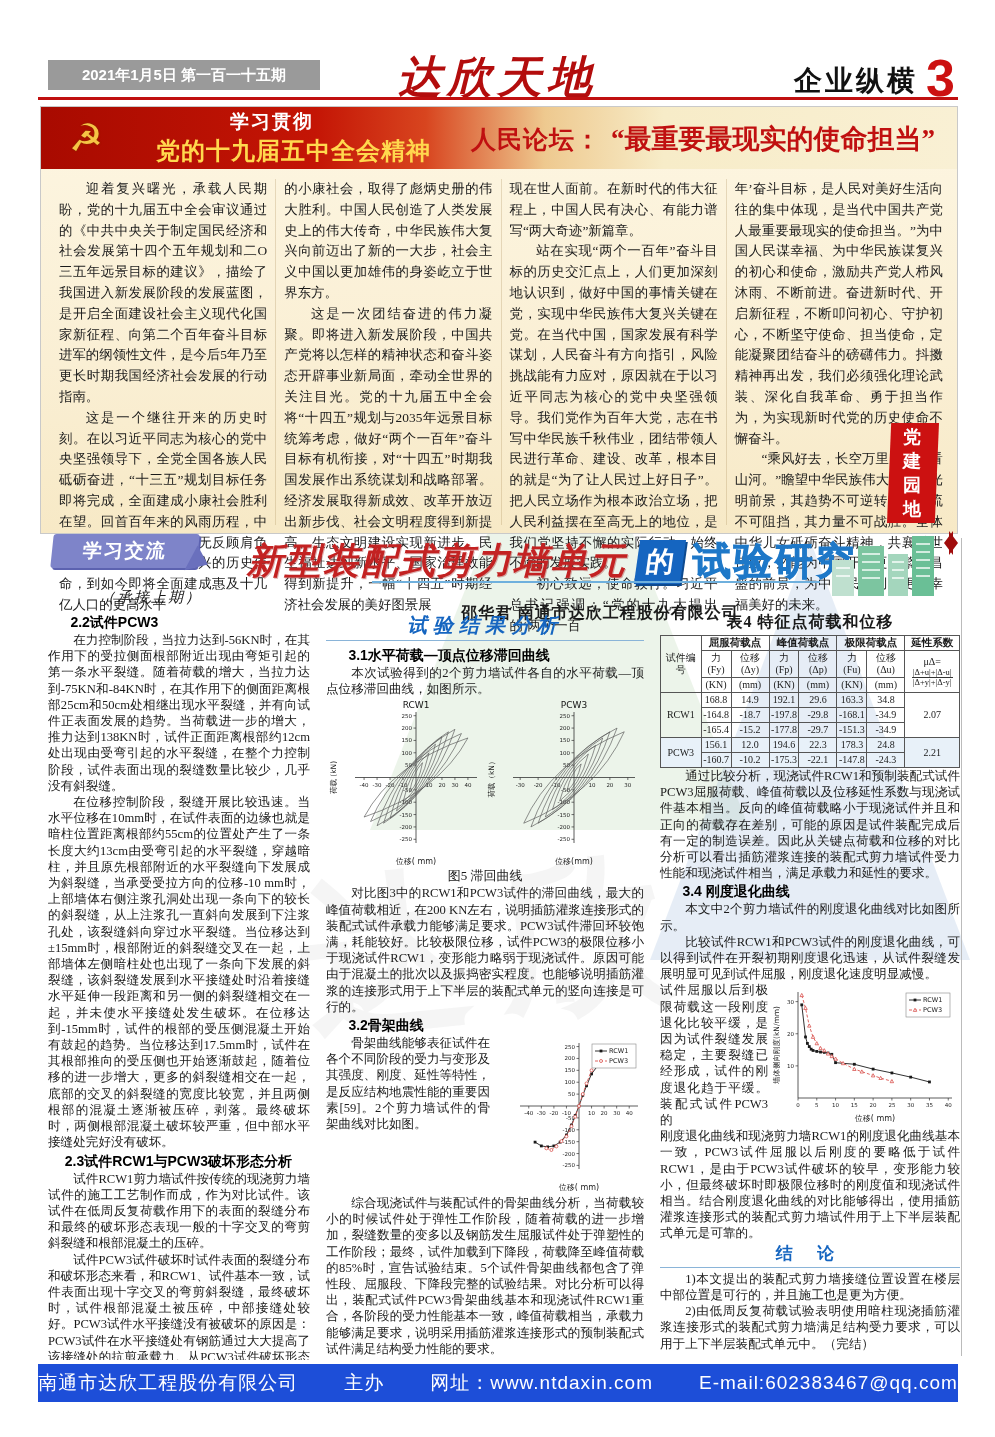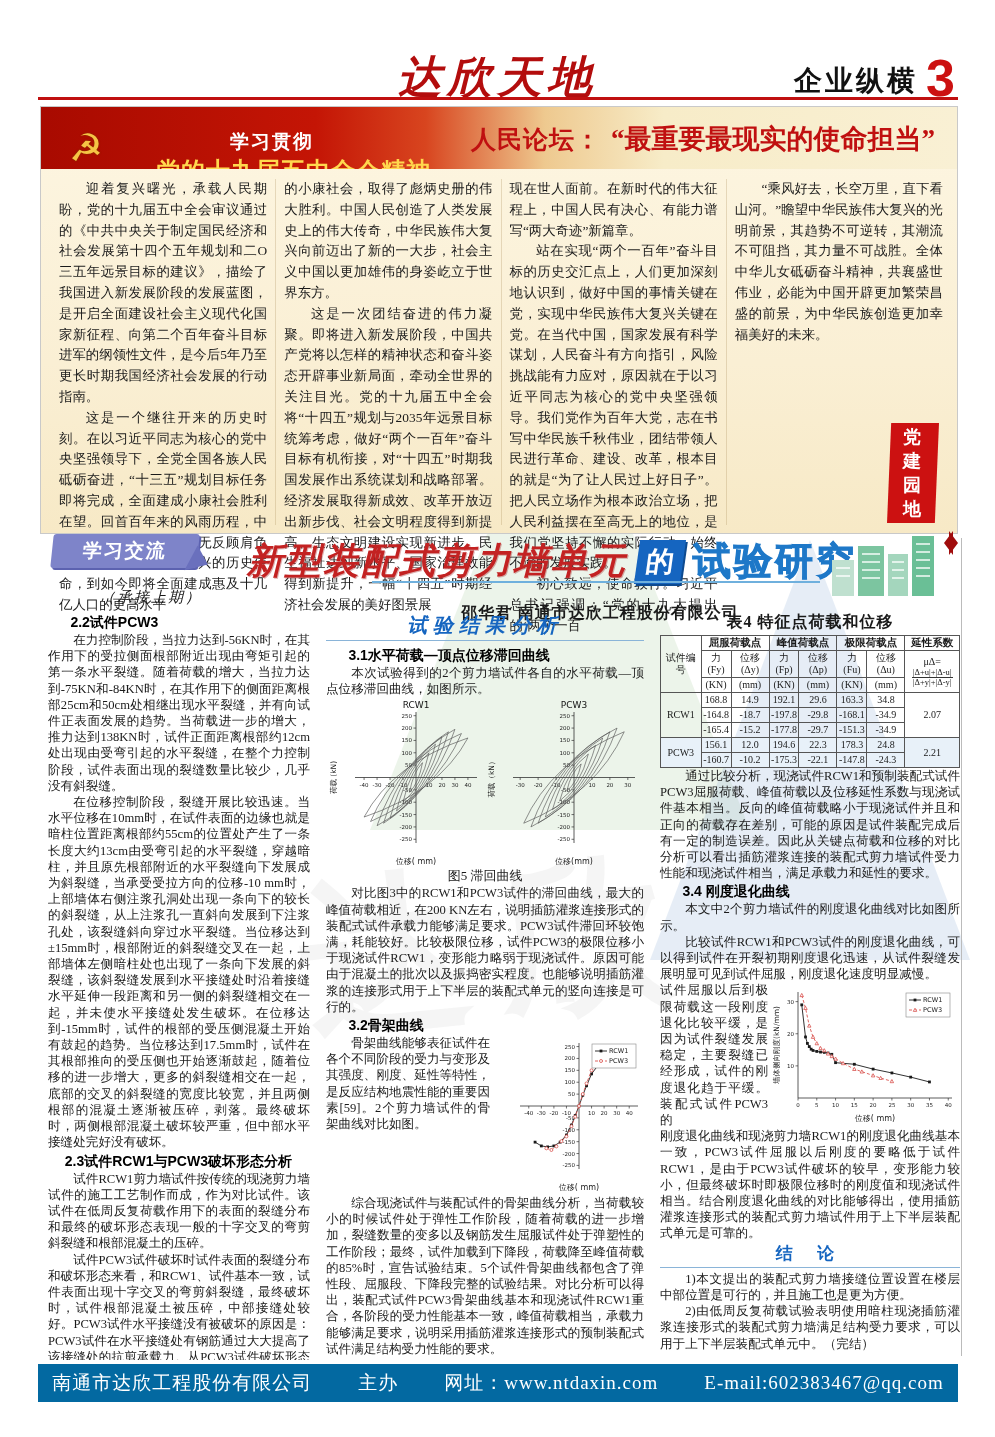--- a/index.html
+++ b/index.html
@@ -28,21 +28,21 @@
   .hdr-pagenum { font-size:52px; font-weight:bold; color:#cc1111; line-height:1; font-family:"Liberation Sans",sans-serif; }
   .hdr-rule { position:absolute; left:38px; top:97px; width:920px; height:3px; background:#c01010; }
 
   
   .forum-box { position:absolute; left:40px; top:106px; width:918px; height:428px;
     border:1px solid #c9c9c9; background:linear-gradient(180deg,#fdf6e2 0%,#faefd4 60%,#f7e9c6 100%); }
   .banner { position:relative; height:62px; width:100%;
     background:linear-gradient(90deg,#a80a00 0%,#c41505 30%,#d8451f 42%,#eec98f 55%,#f7ecc8 68%,#f9f0d4 100%); overflow:hidden; }
   .banner-left { position:absolute; left:28px; top:2px; display:flex; align-items:center; gap:10px; }
   .emblem { font-size:38px; color:#f6c445; text-shadow:0 0 2px #7a3b00; line-height:58px; }
-  .banner-l1 { color:#fff; font-weight:bold; font-size:19px; letter-spacing:2px; text-align:center;margin-top:20px; }
+  .banner-l1 { color:#fff; font-weight:bold; font-size:19px; letter-spacing:2px; text-align:center; }
   .banner-l2 { color:#ffd84e; font-weight:bold; font-size:24px; letter-spacing:1px;margin-left:43px; }
   .banner-right { position:absolute; left:430px; top:14px; display:flex; align-items:baseline; gap:10px; }
   .banner-forum { color:#c01010; font-weight:bold; font-size:25px; letter-spacing:1px; }
   .banner-quote { color:#c01010; font-weight:bold; font-size:27px; letter-spacing:0; }
 
   .forum-cols { position:absolute; left:0; top:62px; bottom:0; width:100%;
     display:flex; padding:10px 6px 8px 10px; }
   .fcol { flex:1; padding:0 8px; font-size:13.4px; line-height:20.8px; text-align:justify; }
   .fcol + .fcol { border-left:1px solid rgba(170,140,90,0.28); }
   .fcol p { text-indent:2em; }
@@ -111,35 +111,36 @@
   table.t4 .pcwrow { background:#e8f1f9; }
   .frac { display:inline-block; vertical-align:middle; font-size:8.5px; line-height:9px; }
   .frac .num { display:block; border-bottom:1px solid #333; padding:0 1px; }
   .frac .den { display:block; padding:0 1px; }
 
   .concl-title { color:#1565c0; font-weight:bold; font-size:17px; text-align:center;
     letter-spacing:10px; line-height:24px; font-family:"Liberation Sans",sans-serif; }
   .concl-rule { height:1px; background:#8ab4d8; margin:1px 0 3px 0; }
 
   
-  .footer { position:absolute; left:38px; top:1364px; width:920px; height:38px; background:#0369a1;
-    color:#fff; font-family:Liberation Serif, serif; font-size:19px;
+  .footer { position:absolute; left:38px; top:1364px; width:920px; height:38px; background:#1d4ed8;
+    color:#fff; font-family:Liberation Sans, sans-serif; font-size:19px;
     display:flex; align-items:center; justify-content:center; gap:46px; letter-spacing:1px; }
 
   svg text { font-family:"DejaVu Sans",sans-serif; }
 </style>
 </head>
 <body>
 
 <div class="page">
 
   <div class="wm-tri-green"></div>
   <div class="wm-tri-blue"></div>
   <div class="wm-text">达欣</div>
 
+  <div class="hdr-datebox">2021年1月5日  第一百一十五期</div>
   <div class="hdr-masthead">达欣天地</div>
   <div class="hdr-right">
     <span class="hdr-section">企业纵横</span>
     <span class="hdr-pagenum">3</span>
   </div>
   <div class="hdr-rule"></div>
 
   <div class="forum-box">
     <div class="banner">
       <div class="banner-left">
@@ -163,20 +164,21 @@
       <div class="fcol">
         <p class="noind">的小康社会，取得了彪炳史册的伟大胜利。中国人民创造了人类发展史上的伟大传奇，中华民族伟大复兴向前迈出了新的一大步，社会主义中国以更加雄伟的身姿屹立于世界东方。</p>
         <p>这是一次团结奋进的伟力凝聚。即将进入新发展阶段，中国共产党将以怎样的精神状态和奋斗姿态开辟事业新局面，牵动全世界的关注目光。党的十九届五中全会将“十四五”规划与2035年远景目标统筹考虑，做好“两个一百年”奋斗目标有机衔接，对“十四五”时期我国发展作出系统谋划和战略部署。经济发展取得新成效、改革开放迈出新步伐、社会文明程度得到新提高、生态文明建设实现新进步、民生福祉达到新水平、国家治理效能得到新提升，一幅“十四五”时期经济社会发展的美好图景展</p>
       </div>
       <div class="fcol">
         <p class="noind">现在世人面前。在新时代的伟大征程上，中国人民有决心、有能力谱写“两大奇迹”新篇章。</p>
         <p>站在实现“两个一百年”奋斗目标的历史交汇点上，人们更加深刻地认识到，做好中国的事情关键在党，实现中华民族伟大复兴关键在党。在当代中国，国家发展有科学谋划，人民奋斗有方向指引，风险挑战能有力应对，原因就在于以习近平同志为核心的党中央坚强领导。我们党作为百年大党，志在书写中华民族千秋伟业，团结带领人民进行革命、建设、改革，根本目的就是“为了让人民过上好日子”。把人民立场作为根本政治立场，把人民利益摆在至高无上的地位，是我们党坚持不懈的实际行动、始终不渝的发展实践。</p>
         <p>初心致远，使命敦行。习近平总书记强调：“党的十九大提出的‘两个一百</p>
       </div>
       <div class="fcol">
+        <p class="noind">年’奋斗目标，是人民对美好生活向往的集中体现，是当代中国共产党人最重要最现实的使命担当。”为中国人民谋幸福、为中华民族谋复兴的初心和使命，激励共产党人栉风沐雨、不断前进。奋进新时代、开启新征程，不断叩问初心、守护初心，不断坚守使命、担当使命，定能凝聚团结奋斗的磅礴伟力。抖擞精神再出发，我们必须强化理论武装、深化自我革命、勇于担当作为，为实现新时代党的历史使命不懈奋斗。</p>
         <p>“乘风好去，长空万里，直下看山河。”瞻望中华民族伟大复兴的光明前景，其趋势不可逆转，其潮流不可阻挡，其力量不可战胜。全体中华儿女砥砺奋斗精神，共襄盛世伟业，必能为中国开辟更加繁荣昌盛的前景，为中华民族创造更加幸福美好的未来。</p>
       </div>
     </div>
 
     <div class="pb-wrap">
       <span class="pb-chev-l"></span>
       <span class="pb-badge">党建园地</span>
       <span class="pb-chev-r"></span>
     </div>
   </div>

